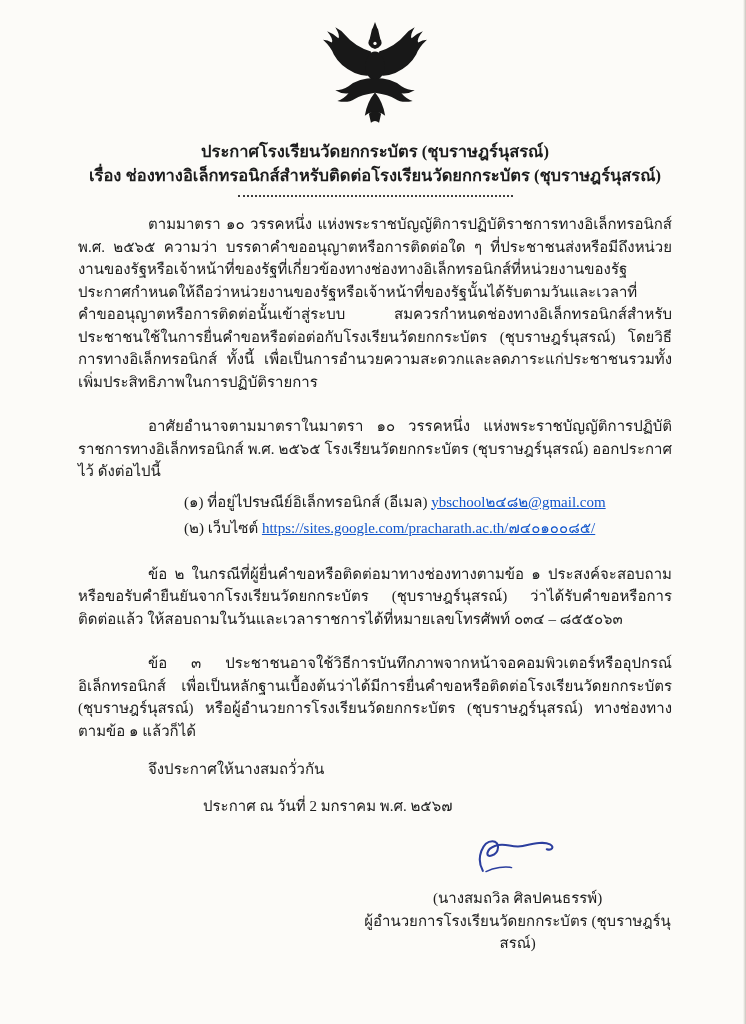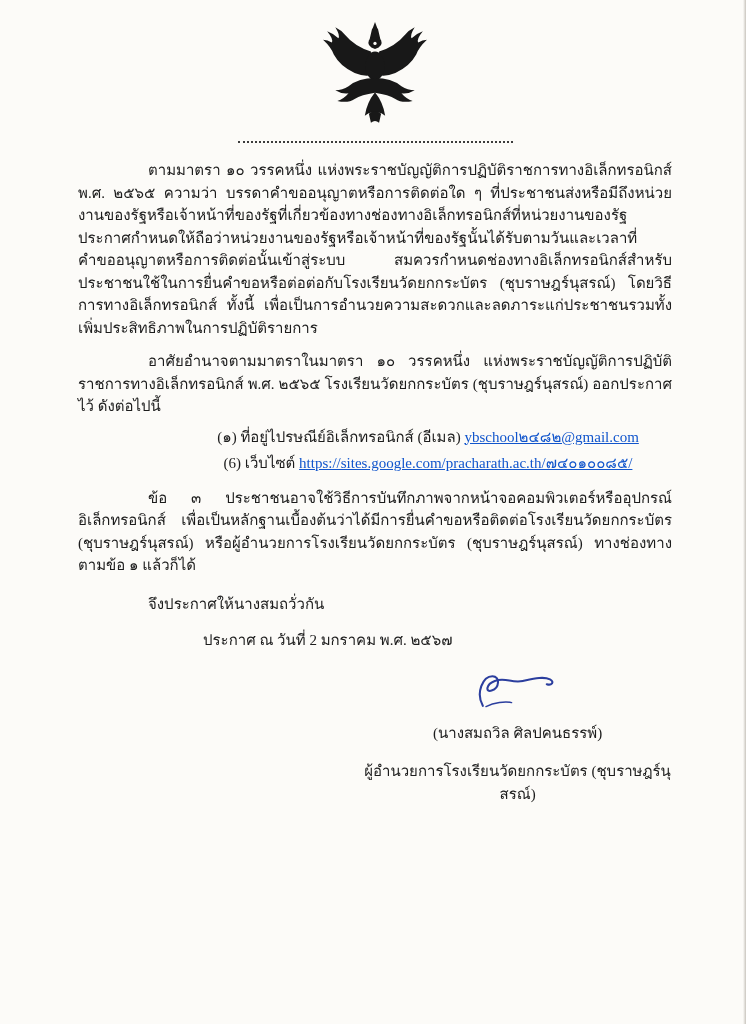--- a/index.html
+++ b/index.html
@@ -38,46 +38,45 @@
     margin:7px auto 4px auto;
     border-bottom:2.5px dotted #3c3c3c;
     height:0;
   }
   .para{
     margin:16px 0 0 0;
     text-align:justify;
     text-indent:70px;
     font-family:Liberation Serif, serif;
   }
-  .para.tight{margin-top:11px;}
+  .para.tight{margin-top:22px;}
   .channel-list{margin:6px 0 0 0;padding:0;list-style:none;}
   .channel-list li{
     margin:0;padding-left:106px;
     line-height:26px;
-    text-align:center;
   }
   .channel-link{
     color:#1155cc;
     text-decoration:underline;
     cursor:pointer;
   }
   .closing{
     margin:16px 0 0 0;
     text-indent:70px;
   }
   .date-line{
     margin:14px 0 0 125px;
   }
   .signature-block{
     width:52%;
     margin:14px 0 0 auto;
     text-align:center;
   }
   .signature-block svg{width:96px;height:54px;display:block;margin:0 auto;}
-  .sig-name{margin:2px 0 16px 0;}
+  .sig-name{margin:2px 0 0 0;}
   .sig-title{margin:0;}
 </style>
 </head>
 <body>
 
 <div class="page">
 
   <div class="emblem-wrap">
     <svg viewBox="0 0 120 112" aria-hidden="true">
       <g fill="#181818">
@@ -89,41 +88,44 @@
         <ellipse cx="60" cy="45" rx="9.5" ry="14"></ellipse>
         <path d="M60 57 Q44 57 34 65 Q28 69 21 69 Q27.5 73 34 72 Q29.5 77.5 23 79.5 Q33.5 82 40 77.5 Q46.5 73.5 60 71.5 Z"></path>
         <path d="M60 57 Q76 57 86 65 Q92 69 99 69 Q92.5 73 86 72 Q90.5 77.5 97 79.5 Q86.5 82 80 77.5 Q73.5 73.5 60 71.5 Z"></path>
         <path d="M60 71 Q52 81 50 94 Q55.5 89.5 60 91.5 Q64.5 89.5 70 94 Q68 81 60 71 Z"></path>
         <path d="M54 92 Q60 87.5 66 92 L64 101 Q60 97.5 56 101 Z"></path>
         <circle cx="60" cy="23" r="1.6" fill="#fcfbf8"></circle>
       </g>
     </svg>
   </div>
 
+  <p class="title">ประกาศโรงเรียนวัดยกกระบัตร (ชุบราษฎร์นุสรณ์)</p>
+  <p class="title">เรื่อง ช่องทางอิเล็กทรอนิกส์สำหรับติดต่อโรงเรียนวัดยกกระบัตร (ชุบราษฎร์นุสรณ์)</p>
 
   <div class="divider"></div>
 
   <p class="para">ตามมาตรา ๑๐ วรรคหนึ่ง แห่งพระราชบัญญัติการปฏิบัติราชการทางอิเล็กทรอนิกส์ พ.ศ. ๒๕๖๕ ความว่า บรรดาคำขออนุญาตหรือการติดต่อใด ๆ ที่ประชาชนส่งหรือมีถึงหน่วยงานของรัฐหรือเจ้าหน้าที่ของรัฐที่เกี่ยวข้องทางช่องทางอิเล็กทรอนิกส์ที่หน่วยงานของรัฐประกาศกำหนดให้ถือว่าหน่วยงานของรัฐหรือเจ้าหน้าที่ของรัฐนั้นได้รับตามวันและเวลาที่คำขออนุญาตหรือการติดต่อนั้นเข้าสู่ระบบ สมควรกำหนดช่องทางอิเล็กทรอนิกส์สำหรับประชาชนใช้ในการยื่นคำขอหรือต่อต่อกับโรงเรียนวัดยกกระบัตร (ชุบราษฎร์นุสรณ์) โดยวิธีการทางอิเล็กทรอนิกส์ ทั้งนี้ เพื่อเป็นการอำนวยความสะดวกและลดภาระแก่ประชาชนรวมทั้งเพิ่มประสิทธิภาพในการปฏิบัติรายการ</p>
 
   <p class="para tight">อาศัยอำนาจตามมาตราในมาตรา ๑๐ วรรคหนึ่ง แห่งพระราชบัญญัติการปฏิบัติราชการทางอิเล็กทรอนิกส์ พ.ศ. ๒๕๖๕  โรงเรียนวัดยกกระบัตร (ชุบราษฎร์นุสรณ์) ออกประกาศไว้ ดังต่อไปนี้</p>
 
 
   <ul class="channel-list">
     <li>
       <span>(๑) ที่อยู่ไปรษณีย์อิเล็กทรอนิกส์ (อีเมล)</span>
       <span> </span>
       <a class="channel-link">ybschool๒๔๘๒@gmail.com</a>
     </li>
     <li>
-      <span>(6) เว็บไซต์</span>
+      <span>(๒) เว็บไซต์</span>
       <span> </span>
       <a class="channel-link">https://sites.google.com/pracharath.ac.th/๗๔๐๑๐๐๘๕/</a>
     </li>
   </ul>
 
+  <p class="para tight">ข้อ ๒ ในกรณีที่ผู้ยื่นคำขอหรือติดต่อมาทางช่องทางตามข้อ ๑ ประสงค์จะสอบถามหรือขอรับคำยืนยันจากโรงเรียนวัดยกกระบัตร (ชุบราษฎร์นุสรณ์) ว่าได้รับคำขอหรือการติดต่อแล้ว ให้สอบถามในวันและเวลาราชการได้ที่หมายเลขโทรศัพท์  ๐๓๔ – ๘๕๕๐๖๓</p>
 
   <p class="para tight">ข้อ ๓ ประชาชนอาจใช้วิธีการบันทึกภาพจากหน้าจอคอมพิวเตอร์หรืออุปกรณ์อิเล็กทรอนิกส์ เพื่อเป็นหลักฐานเบื้องต้นว่าได้มีการยื่นคำขอหรือติดต่อโรงเรียนวัดยกกระบัตร (ชุบราษฎร์นุสรณ์) หรือผู้อำนวยการโรงเรียนวัดยกกระบัตร (ชุบราษฎร์นุสรณ์)  ทางช่องทางตามข้อ ๑ แล้วก็ได้</p>
 
   <p class="closing">จึงประกาศให้นางสมถวั่วกัน</p>
 
   <p class="date-line">ประกาศ ณ วันที่  2  มกราคม  พ.ศ. ๒๕๖๗</p>
 
   <div class="signature-block">
     <svg viewBox="0 0 120 60" aria-hidden="true">
       <path d="M16 46 C7 30 16 9 28 9 C38 9 37 24 27 27 C19 29.5 20 19 31 15 C44 10 52 18 66 15 C80 12 92 9 100 13 C106 16 102 21 96 19" fill="none" stroke="#2b3e9e" stroke-width="2.6" stroke-linecap="round"></path>

